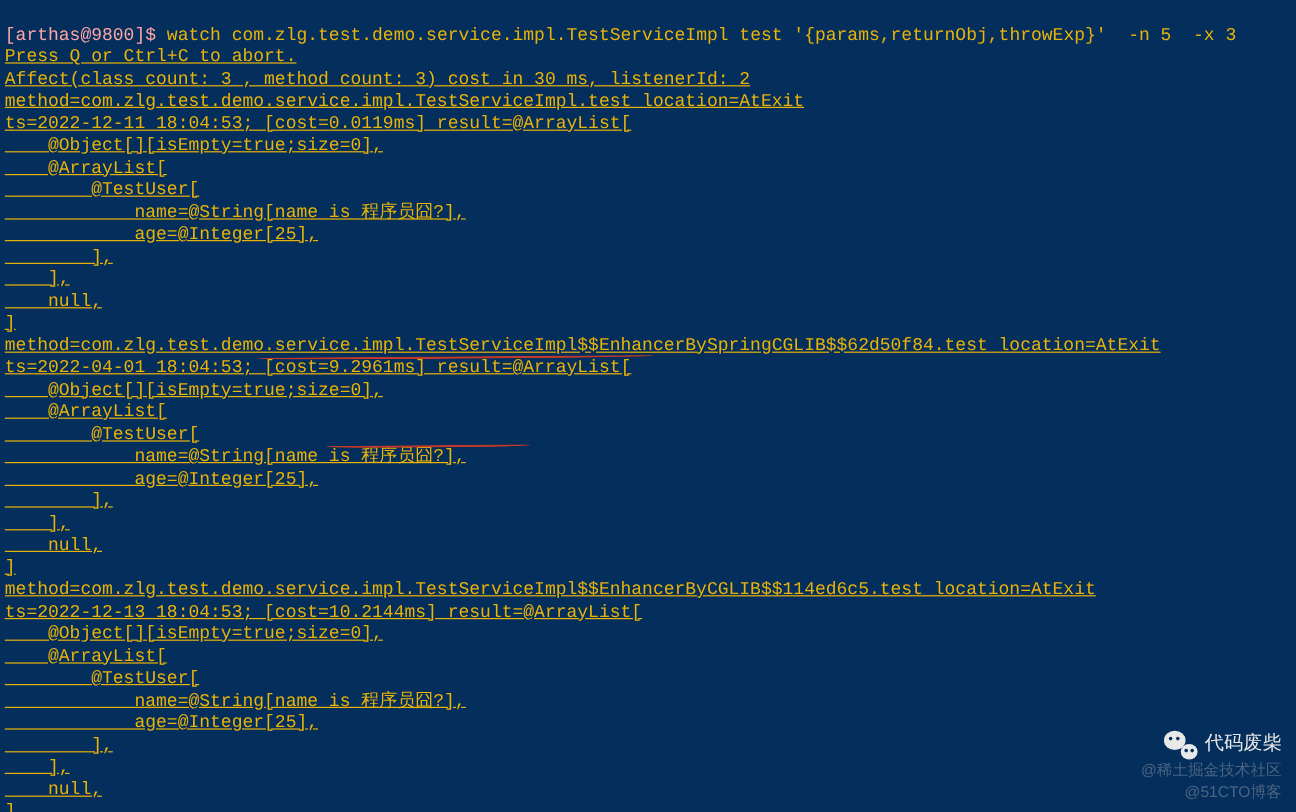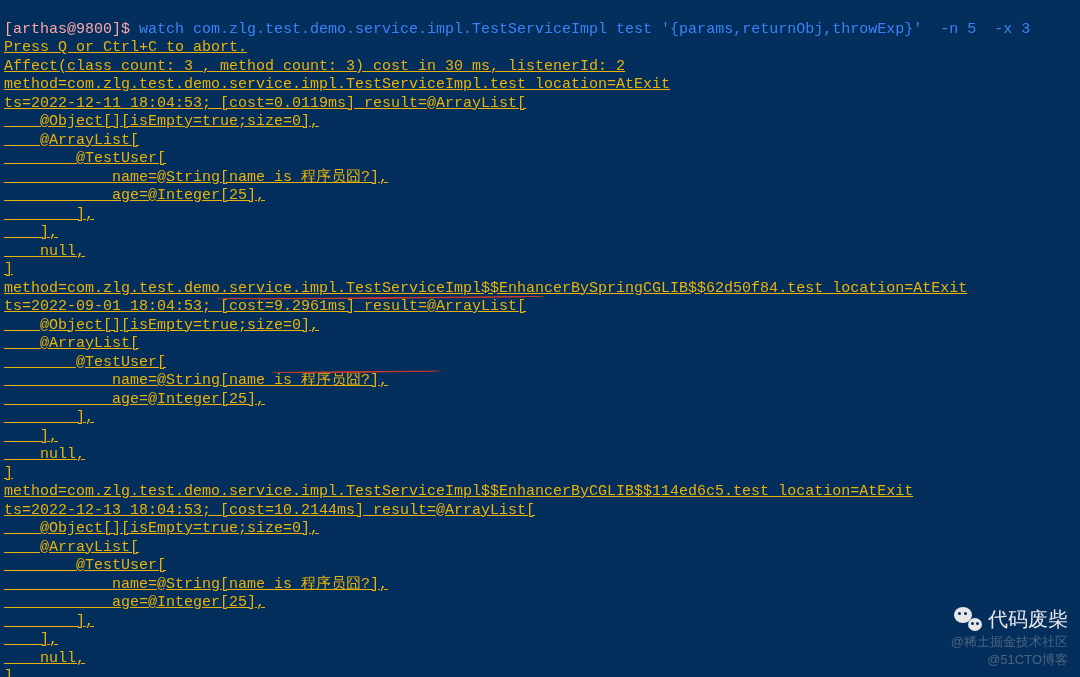--- a/index.html
+++ b/index.html
@@ -11,21 +11,21 @@
     font-size: 15px;
     line-height: 18.5px;
     position: relative;
   }
   .terminal {
     padding: 2px 4px;
     white-space: pre;
     position: relative;
   }
   .prompt { color: #fca5a5; }
-  .cmd { color: #3b82f6; }
+  .cmd { color: #eab308; }
   .txt { color: #eab308; text-decoration: underline; }
   .underline1 {
     position: absolute;
     height: 3px;
     border-bottom: 2px solid #c0392b;
     border-radius: 50%;
     left: 215px; top: 296px; width: 330px;
     transform: rotate(-0.4deg);
   }
   .underline2 {
@@ -45,21 +45,21 @@
     font-family: sans-serif;
     font-size: 13px;
     line-height: 1.4;
   }
   .wm-main {
     display: flex;
     align-items: center;
     justify-content: flex-end;
     gap: 6px;
     color: #e8e8e8;
-    font-size: 20px;
+    font-size: 16px;
     font-weight: 500;
   }
   .wechat {
     width: 28px; height: 24px; position: relative;
   }
   .wechat .b1, .wechat .b2 {
     position: absolute; border-radius: 50%; background: #e8e8e8;
   }
   .wechat .b1 { width: 18px; height: 16px; left: 0; top: 0; }
   .wechat .b2 { width: 14px; height: 13px; right: 0; bottom: 0; }
@@ -77,21 +77,21 @@
 <span class="txt">    @Object[][isEmpty=true;size=0],</span>
 <span class="txt">    @ArrayList[</span>
 <span class="txt">        @TestUser[</span>
 <span class="txt">            name=@String[name is 程序员囧?],</span>
 <span class="txt">            age=@Integer[25],</span>
 <span class="txt">        ],</span>
 <span class="txt">    ],</span>
 <span class="txt">    null,</span>
 <span class="txt">]</span>
 <span class="txt">method=com.zlg.test.demo.service.impl.TestServiceImpl$$EnhancerBySpringCGLIB$$62d50f84.test location=AtExit</span>
-<span class="txt">ts=2022-09-01 18:04:53; [cost=9.2961ms] result=@ArrayList[</span>
+<span class="txt">ts=2022-04-01 18:04:53; [cost=9.2961ms] result=@ArrayList[</span>
 <span class="txt">    @Object[][isEmpty=true;size=0],</span>
 <span class="txt">    @ArrayList[</span>
 <span class="txt">        @TestUser[</span>
 <span class="txt">            name=@String[name is 程序员囧?],</span>
 <span class="txt">            age=@Integer[25],</span>
 <span class="txt">        ],</span>
 <span class="txt">    ],</span>
 <span class="txt">    null,</span>
 <span class="txt">]</span>
 <span class="txt">method=com.zlg.test.demo.service.impl.TestServiceImpl$$EnhancerByCGLIB$$114ed6c5.test location=AtExit</span>

